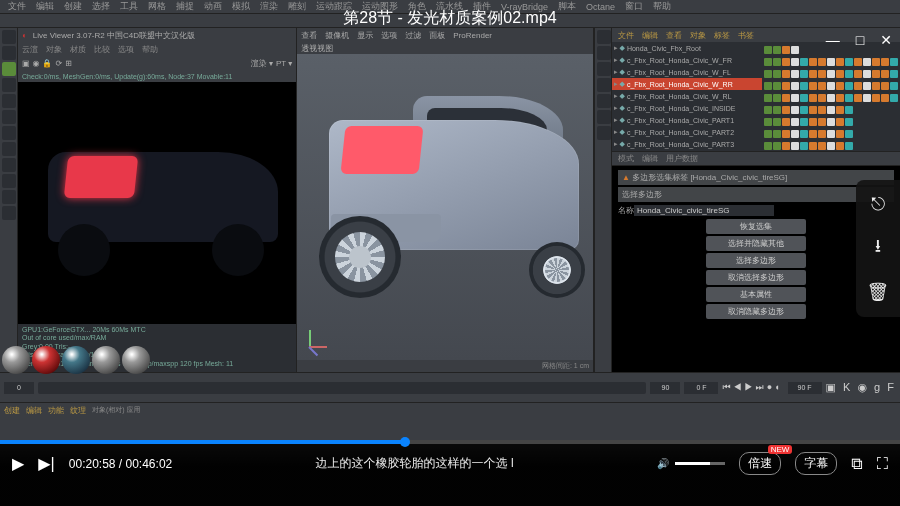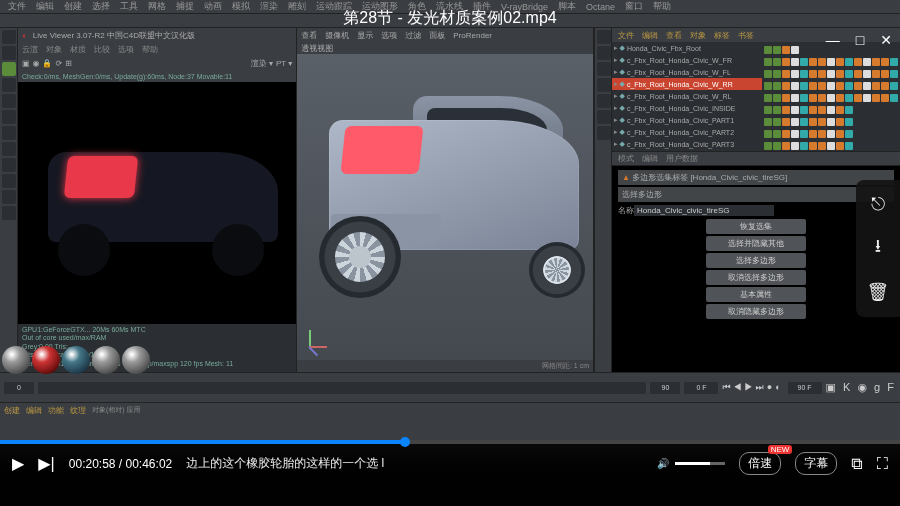--- a/index.html
+++ b/index.html
@@ -63,21 +63,21 @@
 .side-actions{position:absolute;right:0;top:180px;width:44px;background:rgba(20,20,20,.92);border-radius:8px 0 0 8px;display:flex;flex-direction:column;gap:18px;padding:14px 0;align-items:center;z-index:60}
 .side-actions .sa{color:#eee;font-size:18px}
 .player{position:absolute;bottom:0;left:0;width:900px;height:66px;background:linear-gradient(transparent,rgba(0,0,0,.85) 40%);z-index:55}
 .progress{height:4px;background:#444;position:relative;margin:0}
 .progress .fill{height:4px;background:#0a84ff;width:45%;position:relative}
 .progress .fill::after{content:"";position:absolute;right:-5px;top:-3px;width:10px;height:10px;background:#0a84ff;border-radius:50%}
 .controls{display:flex;align-items:center;padding:8px 12px;gap:14px;color:#fff}
 .controls .pbtn{font-size:16px}
 .controls .time{font-size:12px}
 .controls .spacer{flex:1}
-.controls .subs{font-size:12px;color:#eee}
+.controls .subs{text-align:center;font-size:12px;color:#eee}
 .controls .pill{border:1px solid #888;border-radius:10px;padding:2px 8px;font-size:12px;position:relative}
 .controls .badge{position:absolute;top:-8px;right:-12px;background:#e33;color:#fff;font-size:8px;padding:0 3px;border-radius:3px}
 .vol{display:flex;align-items:center;gap:6px}
 .vol-bar{width:50px;height:3px;background:#666}
 .vol-bar .vf{height:3px;background:#fff;width:70%}
 
 
 .car-dark{position:absolute;left:10px;top:30px;width:270px;height:160px}
 .car-dark .body{position:absolute;left:20px;top:40px;width:230px;height:90px;background:#151822;border-radius:18px 60px 8px 8px/18px 40px 8px 8px}
 .car-dark .tail{position:absolute;left:38px;top:44px;width:70px;height:42px;background:#e8384a;border-radius:6px;transform:skewX(-6deg);box-shadow:0 0 8px #e8384a}

